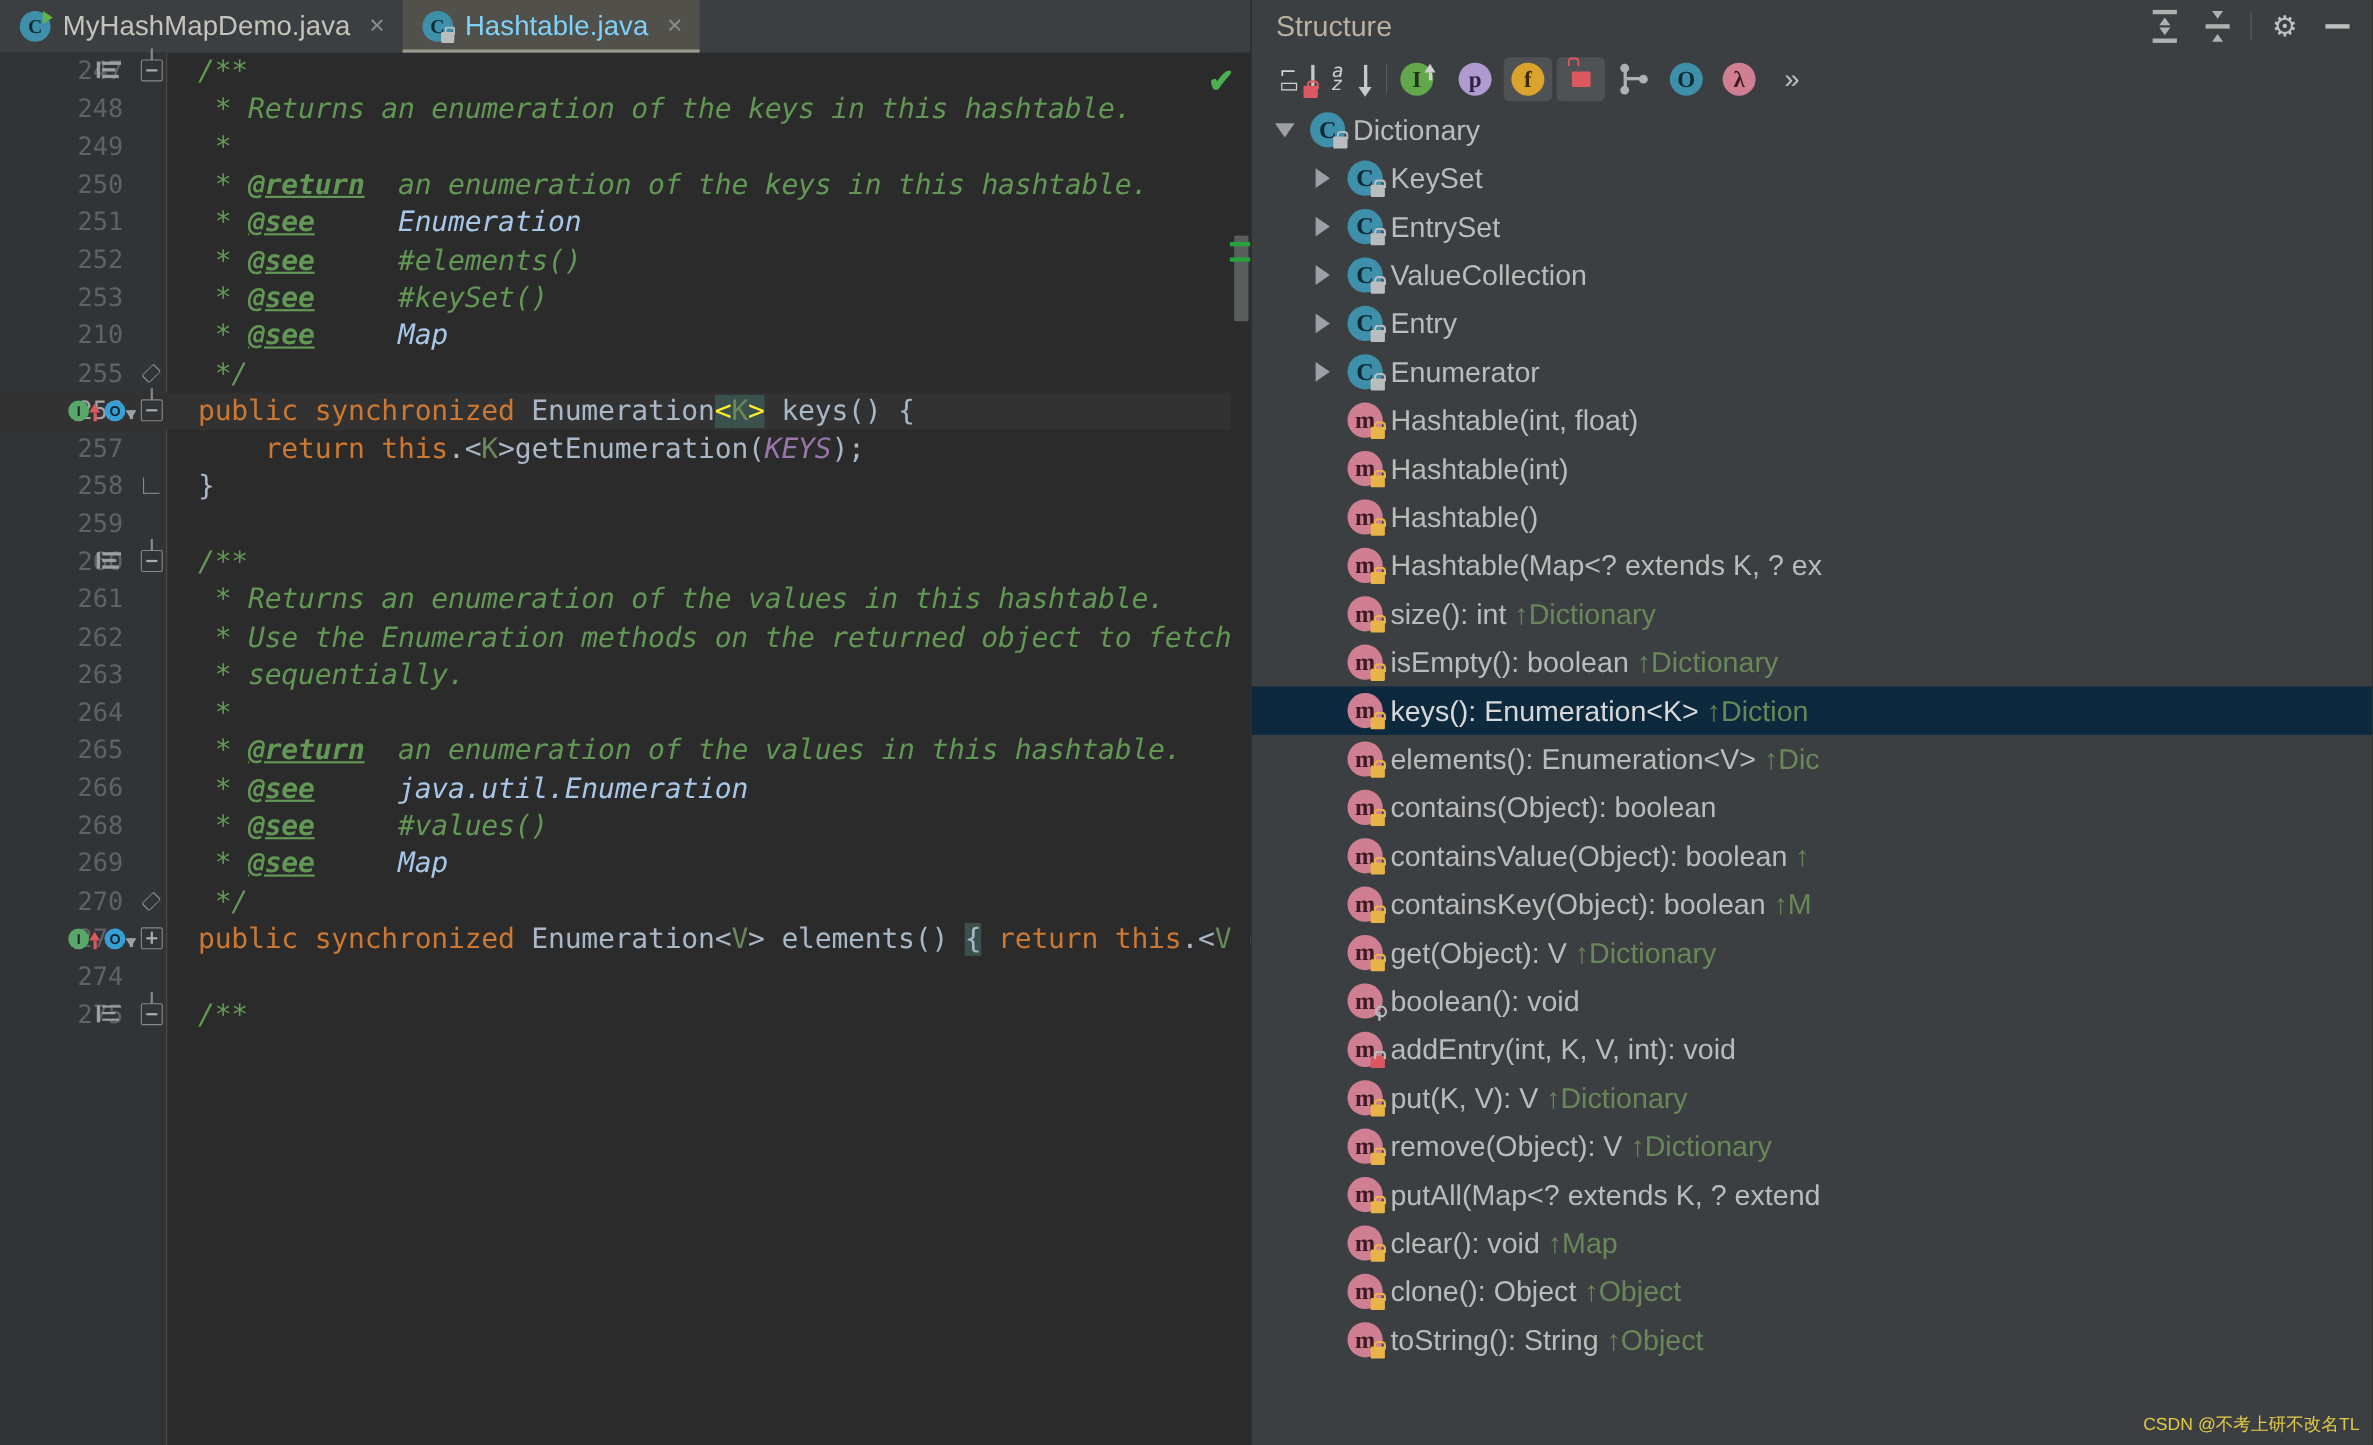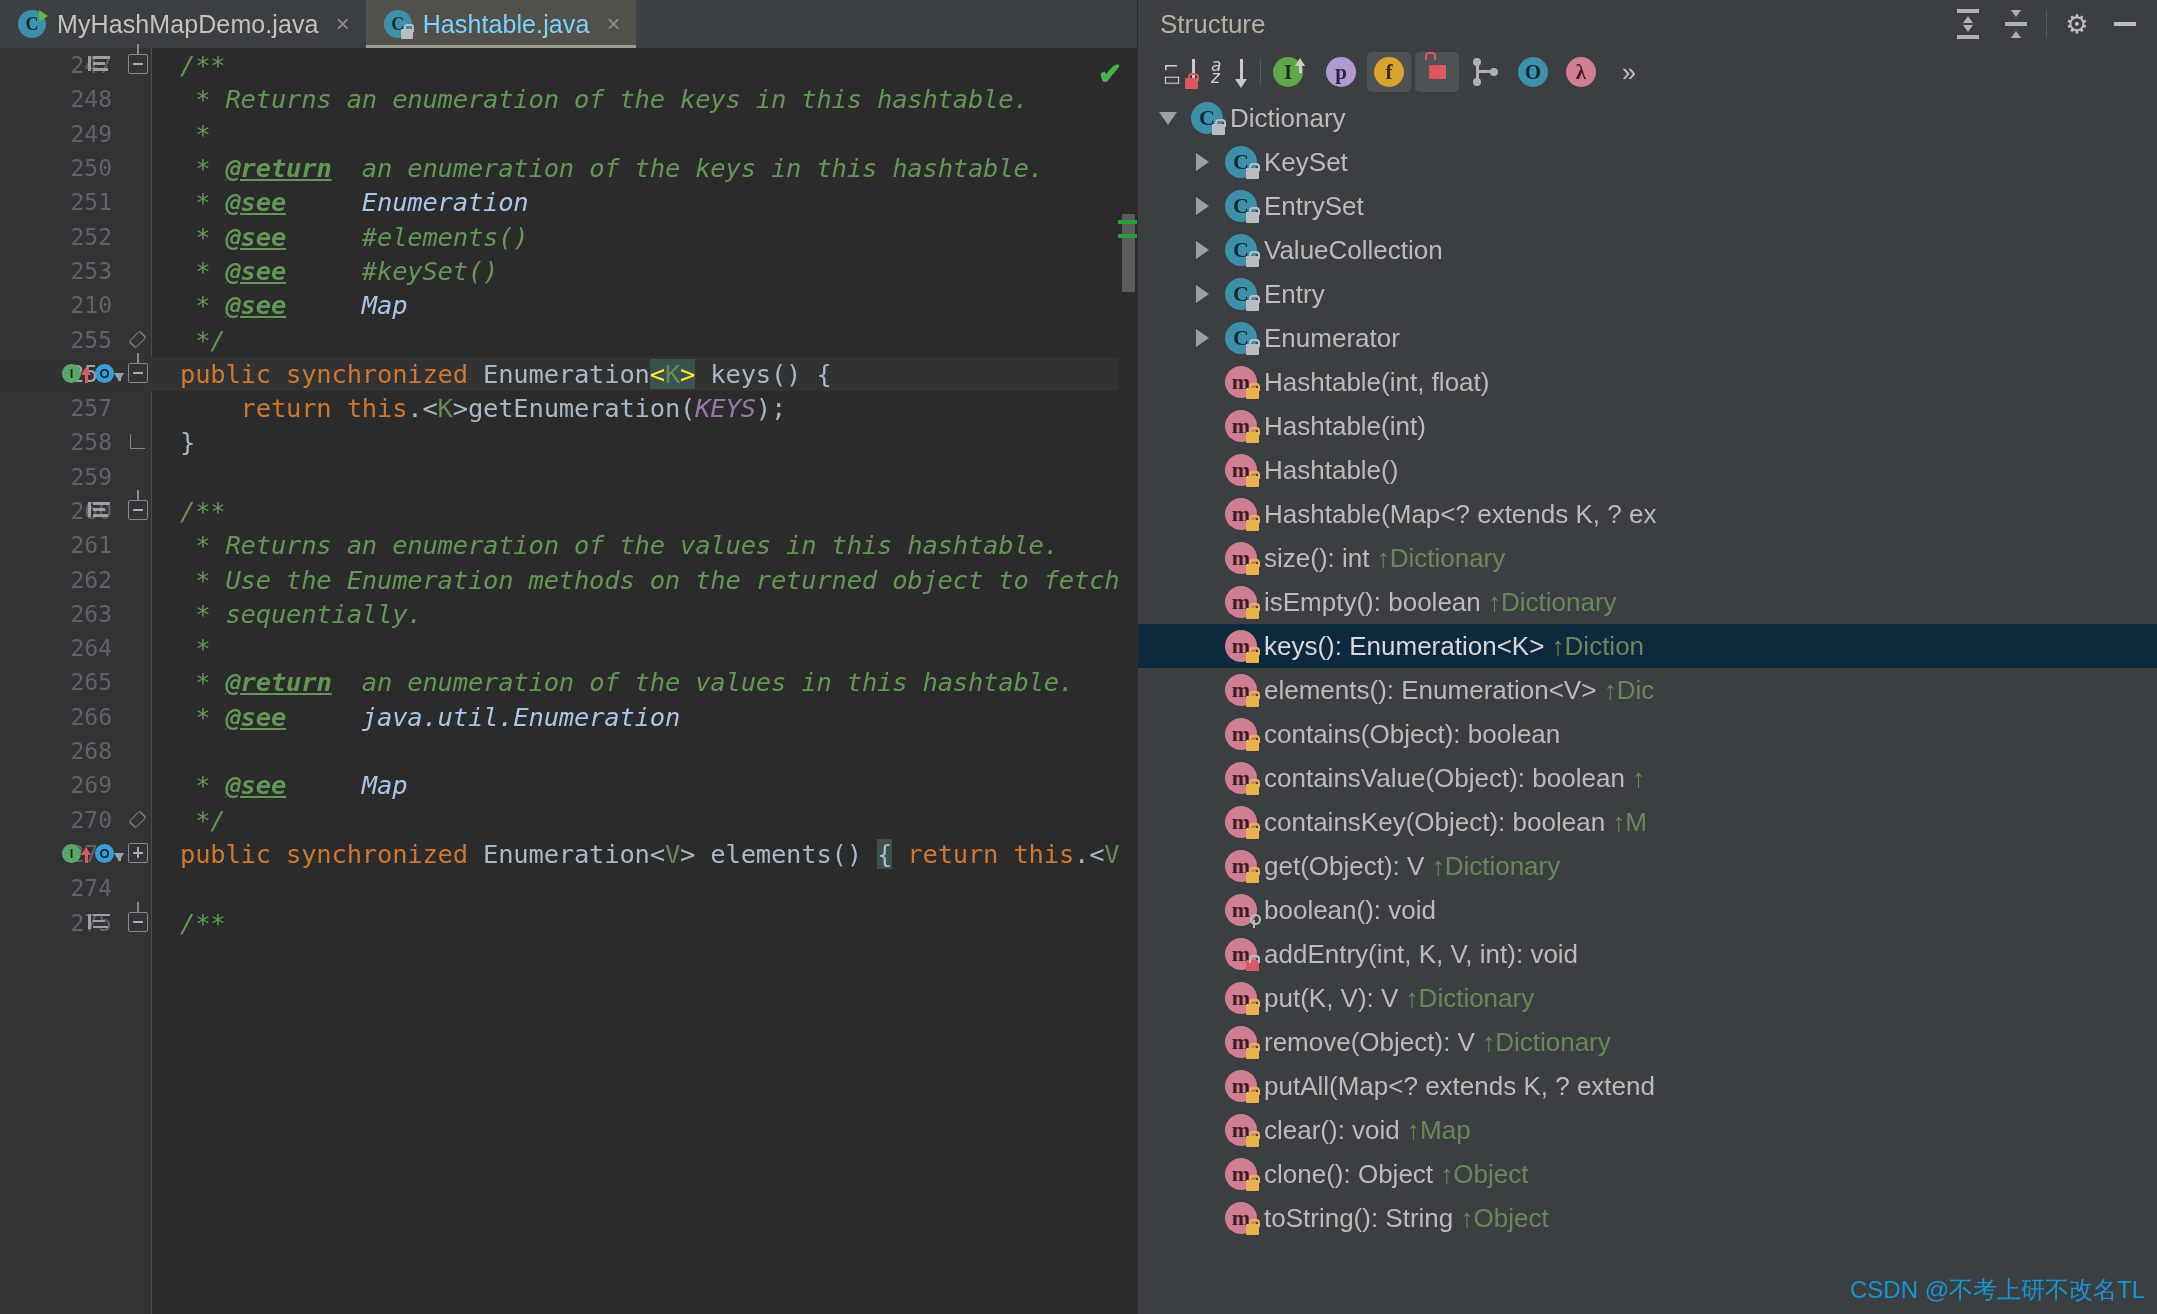--- a/index.html
+++ b/index.html
@@ -206,21 +206,21 @@
   .tr-key { position:absolute; right:-2px; bottom:-1px; width:14px;height:14px; }
   .tr-key:before{content:"";position:absolute;left:4px;top:0;width:7px;height:7px;border:2.5px solid #b9bdc0;border-radius:50%;}
   .tr-key:after{content:"";position:absolute;left:6.5px;top:6px;width:2.5px;height:8px;background:#b9bdc0;}
   .tr-label { font-size:26px; color:#bbbbbb; }
   .tr-row.sel .tr-label { color:#d8d8d8; }
   .tr-sup { color:#6a8759; }
 
   
   .watermark {
     position:absolute; right:12px; bottom:8px;
-    font-size:24px; color:#0ea5e9; opacity:.85;
+    font-size:16px; color:#fde047; opacity:.85;
   }
 </style>
 </head>
 <body>
 
 <div class="app">
 
   <div class="editor-pane">
 
     <div class="tabbar">
@@ -357,20 +357,21 @@
           <div class="row">
             <span class="ln">265</span>
             <span class="code"><span class="cm"> * </span><span class="tag">@return</span><span class="cm">  an enumeration of the values in this hashtable.</span></span>
           </div>
           <div class="row">
             <span class="ln">266</span>
             <span class="code"><span class="cm"> * </span><span class="tag">@see</span><span class="cm">     </span><span class="ref">java.util.Enumeration</span></span>
           </div>
           <div class="row">
             <span class="ln">268</span>
+            <span class="code"><span class="cm"> * </span><span class="tag">@see</span><span class="cm">     #values()</span></span>
           </div>
           <div class="row">
             <span class="ln">269</span>
             <span class="code"><span class="cm"> * </span><span class="tag">@see</span><span class="cm">     </span><span class="ref">Map</span></span>
           </div>
           <div class="row">
             <span class="ln">270</span>
             <span class="fold">
               <i class="fold-dia"></i>
             </span>

